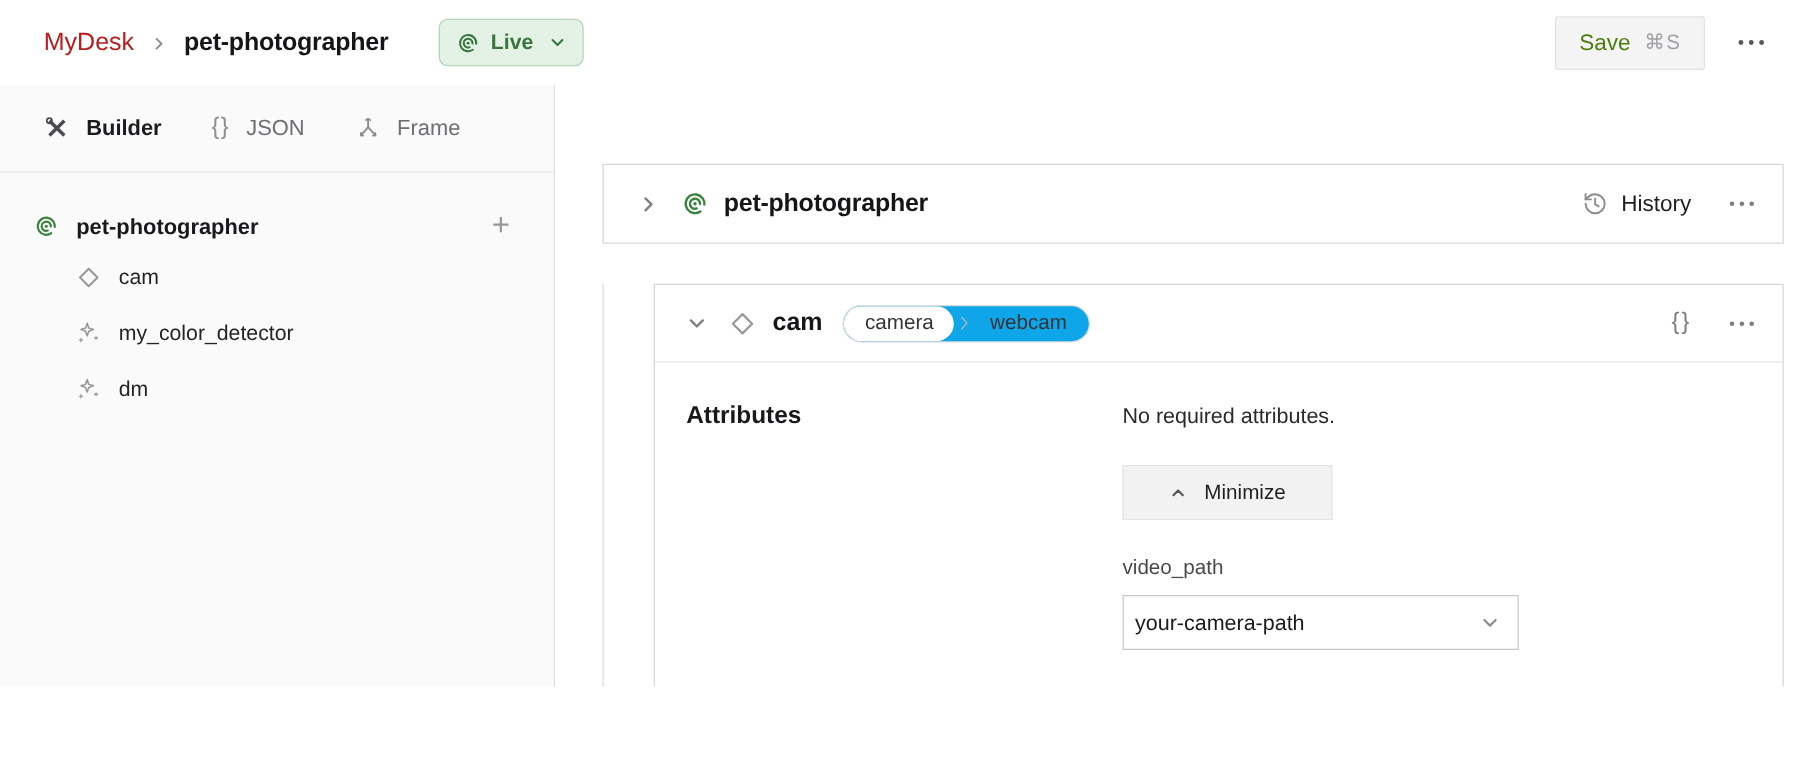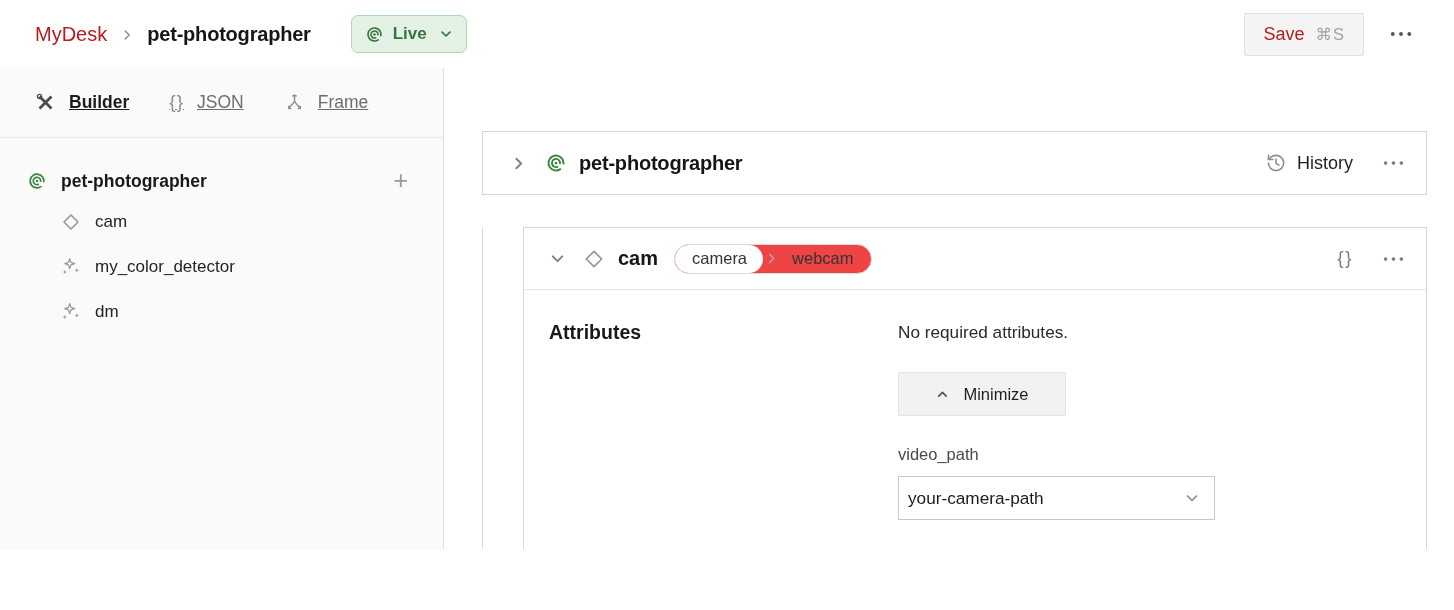--- a/index.html
+++ b/index.html
@@ -19,40 +19,40 @@
   .crumb-current { font-size:20px; font-weight:700; color:#161618; letter-spacing:-0.2px; }
   .live-badge {
     margin-left:40px; height:38px; display:flex; align-items:center; gap:9px;
     padding:0 13px 0 13px; background:#e3f2e4; border:1px solid #b2d6b7; border-radius:7px;
     color:#39753f; font-size:17px; font-weight:600; cursor:pointer;
   }
   .save-btn {
     margin-left:auto; height:43px; display:flex; align-items:center; gap:11px;
     padding:0 18px; background:#f4f4f4; border:1px solid #e2e2e2; border-radius:2px; cursor:pointer;
   }
-  .save-label { font-size:18px; font-weight:500; color:#b91c1c; }
+  .save-label { font-size:18px; font-weight:500; color:#4d7c0f; }
   .save-shortcut { font-size:16.5px; color:#a2a2a6; letter-spacing:1px; }
   .topbar-kebab { margin-left:22px; color:#55555a; padding:6px 4px; cursor:pointer; }
 
   
   .tabbar {
     height:61px; background:#f0f0ef; border-bottom:1px solid #e2e2e1;
     display:flex; align-items:center; padding-left:35px;
   }
   .tab {
     font-family:"DejaVu Sans Mono","Liberation Mono",monospace;
     font-size:17px; letter-spacing:3px; color:#4f4f51; margin-right:51px; cursor:pointer;
   }
   .tab.active { font-weight:700; color:#121214; }
 
   
   .content { display:flex; height:481px; }
   .sidebar { width:444px; background:#fafafa; border-right:1px solid #dfdfdf; flex:none; }
   .mode-row { height:70px; display:flex; align-items:center; padding-left:35px; border-bottom:1px solid #e7e7e6; }
-  .mode-item { display:flex; align-items:center; gap:13px; margin-right:40px; color:#6e6e72; font-size:17.5px; cursor:pointer;text-decoration:underline; }
+  .mode-item { display:flex; align-items:center; gap:13px; margin-right:40px; color:#6e6e72; font-size:17.5px; cursor:pointer; }
   .mode-item .micon { color:#8d8d91; }
   .mode-item.active { color:#1c1c1e; font-weight:700; }
   .mode-item.active .micon { color:#4b4b4f; }
   .braces-glyph { font-size:19px; font-weight:400; letter-spacing:1px; transform:translateY(-1px); }
 
   .tree { padding:25px 35px 0 27px; }
   .tree-root { display:flex; align-items:center; gap:14px; height:36px; }
   .tree-root-label { font-size:17.5px; font-weight:700; color:#19191b; }
   .tree-add { margin-left:auto; color:#98989c; font-size:25px; font-weight:300; line-height:1; cursor:pointer; transform:translateY(-1px); }
   .tree-item { display:flex; align-items:center; gap:14px; height:45px; padding-left:34px; cursor:pointer; }
@@ -78,21 +78,21 @@
 
   .component-card {
     position:absolute; left:79px; right:27px; top:159px; height:560px;
     background:#fff; border:1px solid #d6d6d6;
   }
   .comp-header { height:62px; display:flex; align-items:center; padding:0 20px 0 21px; border-bottom:1px solid #e5e5e5; }
   .comp-title { font-size:20px; font-weight:700; color:#161618; margin:0 16px 0 13px; }
   .comp-header .diamond { margin-left:13px; }
   .tag-pill {
     height:30px; display:flex; align-items:center; border:1px solid #dcdcdc; border-radius:999px;
-    overflow:hidden; background:#ef4444; font-size:16.5px; color:#333336;
+    overflow:hidden; background:#0ea5e9; font-size:16.5px; color:#333336;
   }
   .tag-seg-a { background:#fff; height:100%; display:flex; align-items:center; padding:0 16px 0 17px; border-radius:999px; }
   .tag-chev { color:#b4b4b8; margin:0 2px 0 2px; }
   .tag-seg-b { padding:0 17px 0 12px; }
   .comp-braces { margin-left:auto; color:#7d7d81; font-size:19px; letter-spacing:1.5px; cursor:pointer; transform:translateY(-1px); }
 
   .comp-body { position:relative; padding-left:25px; }
   .attr-heading { display:inline-block; margin-top:31px; font-size:19.5px; font-weight:700; color:#19191b; }
   .attr-col { position:absolute; left:332px; top:32px; width:317px;margin-left:42px; }
   .attr-empty { font-size:17.2px; color:#2a2a2c; }

